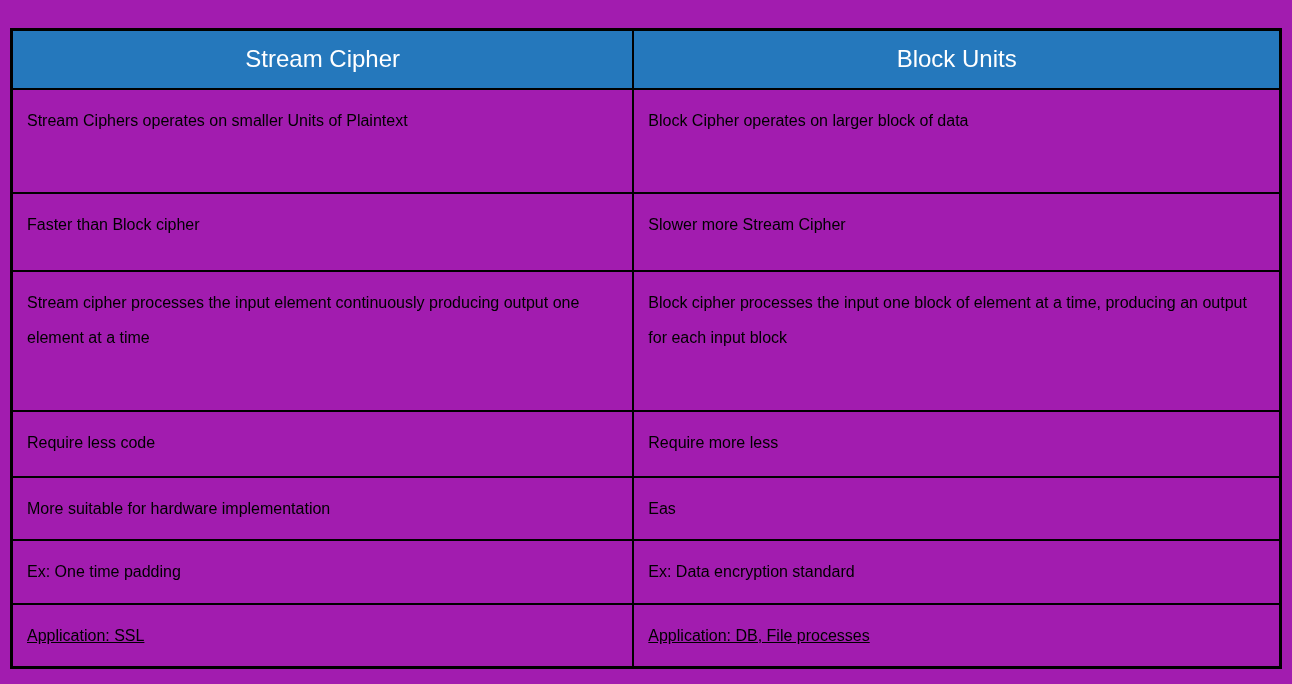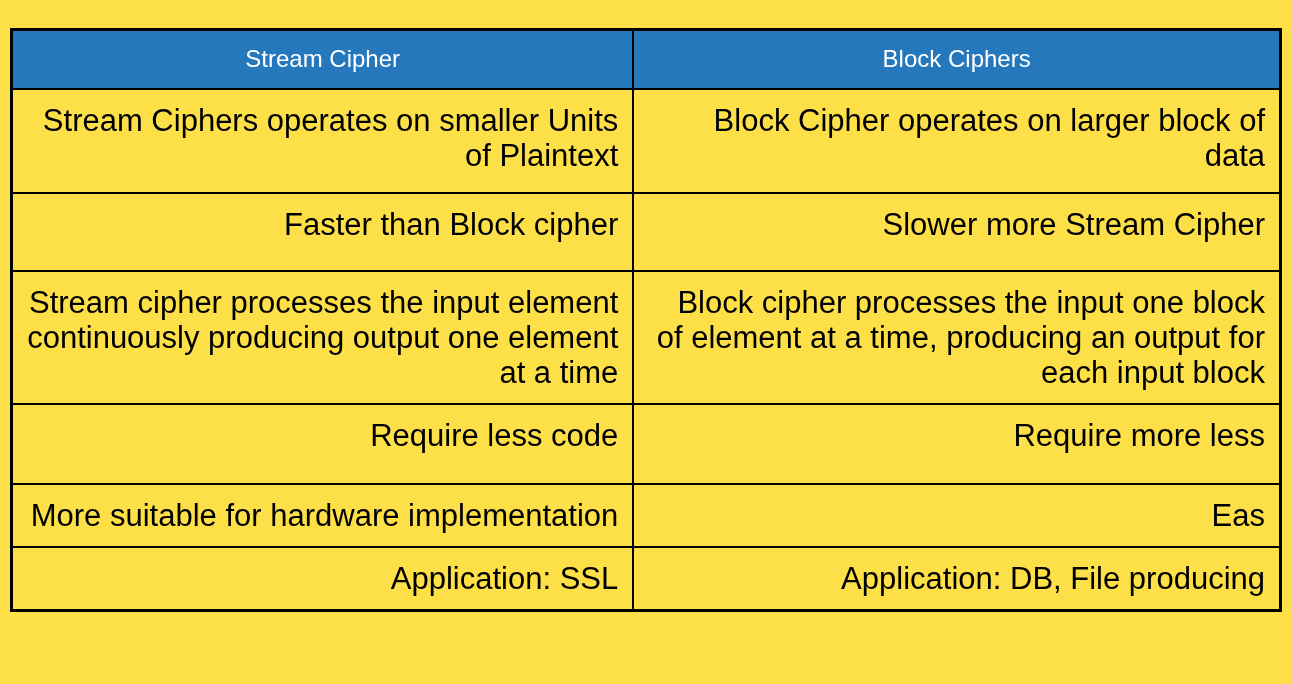--- a/index.html
+++ b/index.html
@@ -5,21 +5,21 @@
   * { box-sizing: border-box; }
   html, body {
     margin: 0;
     padding: 0;
     background: #ffffff;
     font-family: "Liberation Sans", sans-serif;
   }
   .page {
     width: 1292px;
     height: 684px;
-    background: #fde047;
+    background: #a21caf;
     overflow: hidden;
   }
   table.cipher-table {
     border-collapse: collapse;
     table-layout: fixed;
     width: 1272px;
     margin: 28px 10px 0 10px;
     border: 3px solid var(--border, #000000);
   }
   col.left-col  { width: 49%; }
@@ -31,47 +31,47 @@
     font-weight: 500;
     text-align: center;
     vertical-align: middle;
     height: 59px;
     border: 2px solid var(--border, #000000);
     padding: 0 10px;
   }
   td {
     border: 2px solid var(--border, #000000);
     color: var(--body_text, #000000);
-    font-size: 31px;
+    font-size: 16px;
     line-height: 35px;
     padding: 13px 14px;
     vertical-align: top;
-    text-align: right;
+    text-align: left;
   }
   tbody tr:nth-child(1) { height: 104px; }
   tbody tr:nth-child(2) { height: 78px; }
-  tbody tr:nth-child(3) { height: 124px; }
-  tbody tr:nth-child(4) { height: 80px; }
+  tbody tr:nth-child(3) { height: 140px; }
+  tbody tr:nth-child(4) { height: 66px; }
   tbody tr:nth-child(5) { height: 58px; margin-top: 24px; }
   tbody tr:nth-child(6) { height: 64px; }
   tbody tr:nth-child(7) { height: 64px; text-decoration: underline; }
 </style>
 </head>
 <body>
 
 <div class="page">
   <table class="cipher-table">
     <colgroup>
       <col class="left-col">
       <col class="right-col">
     </colgroup>
     <thead>
       <tr>
         <th>Stream Cipher</th>
-        <th>Block Ciphers</th>
+        <th>Block Units</th>
       </tr>
     </thead>
     <tbody>
       <tr>
         <td>Stream Ciphers operates on smaller Units of Plaintext</td>
         <td>Block Cipher operates on larger block of data</td>
       </tr>
       <tr>
         <td>Faster than Block cipher</td>
         <td>Slower more Stream Cipher</td>
@@ -82,18 +82,22 @@
       </tr>
       <tr>
         <td>Require less code</td>
         <td>Require more less</td>
       </tr>
       <tr>
         <td>More suitable for hardware implementation</td>
         <td>Eas</td>
       </tr>
       <tr>
+        <td>Ex: One time padding</td>
+        <td>Ex: Data encryption standard</td>
+      </tr>
+      <tr>
         <td>Application: SSL</td>
-        <td>Application: DB, File producing</td>
+        <td>Application: DB, File processes</td>
       </tr>
     </tbody>
   </table>
 </div>
 
 </body></html>

